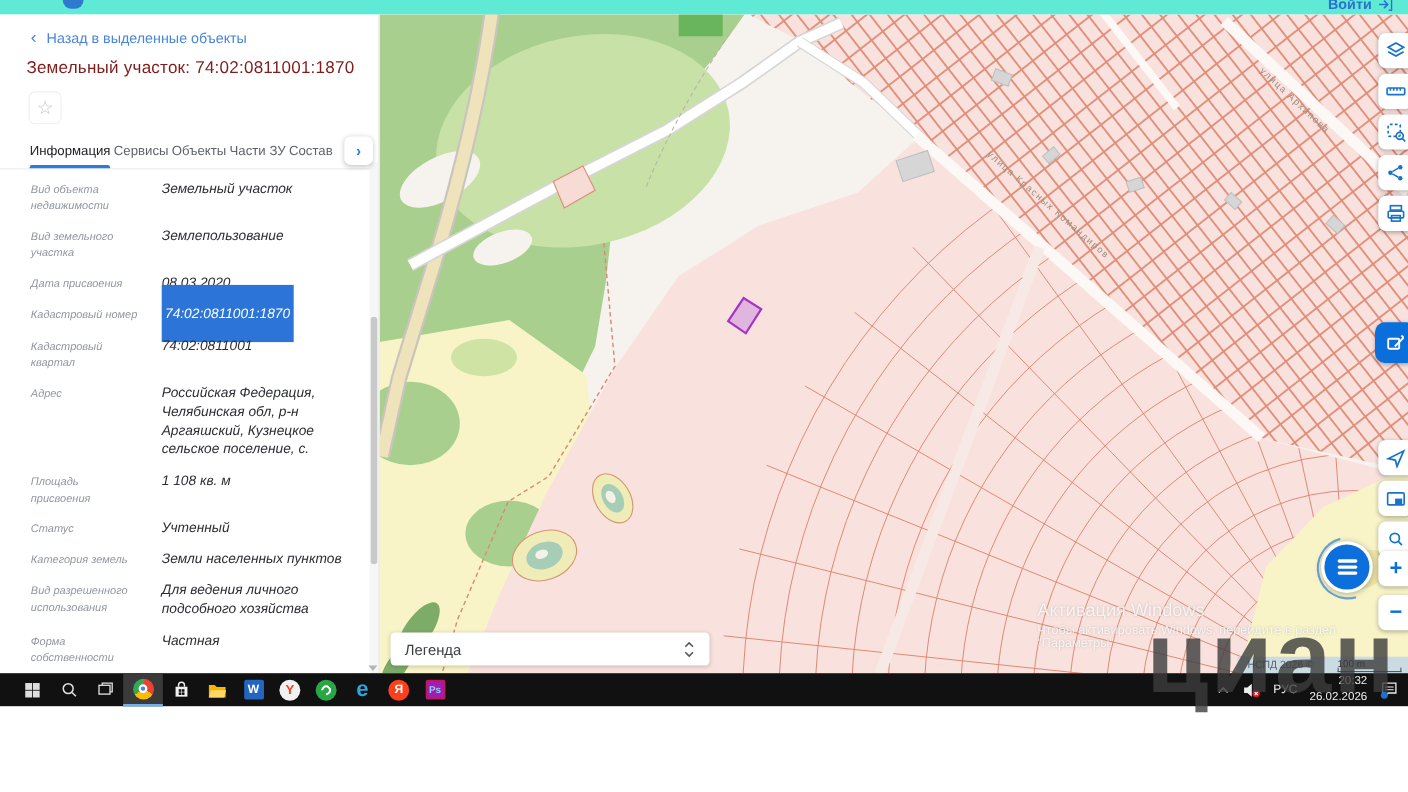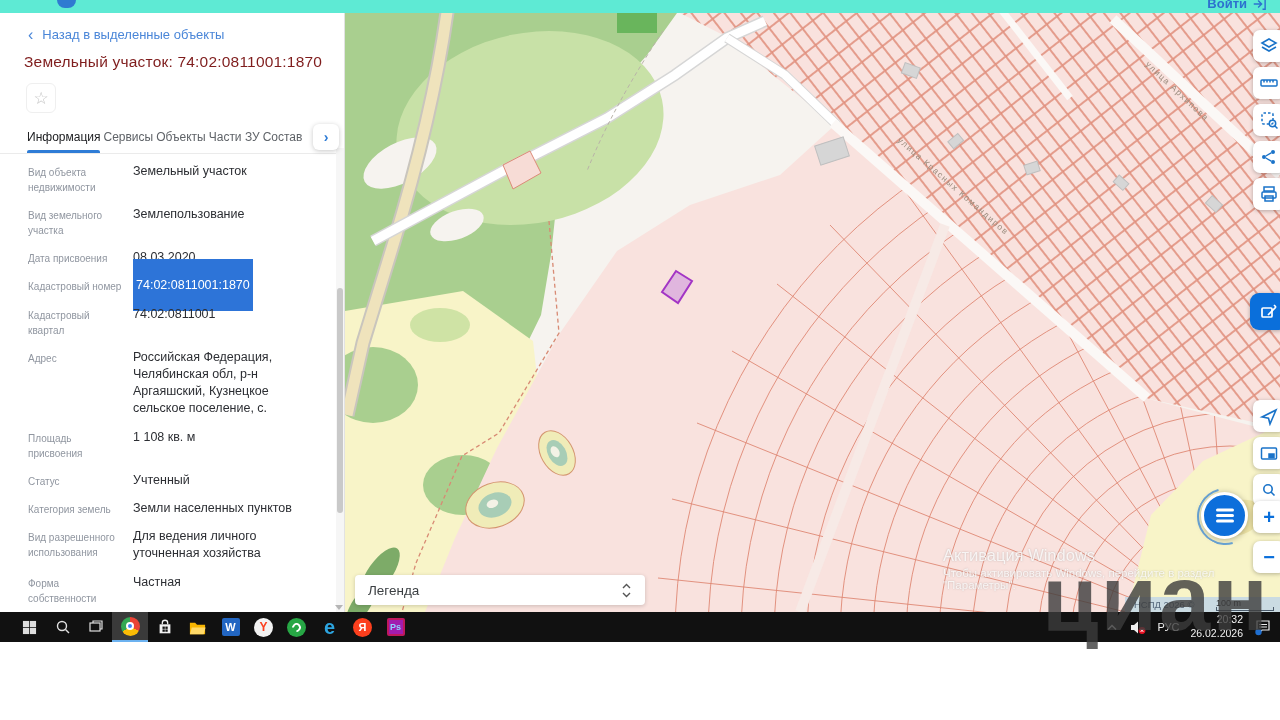--- a/index.html
+++ b/index.html
@@ -26,21 +26,21 @@
   .tabs { position:absolute; left:0; right:0; top:108px; height:33px; border-bottom:1px solid #ebebeb;
     display:flex; gap:3px; padding-left:27px; align-items:center; font-size:12px; color:#5f6368; }
   .tab { position:relative; height:100%; display:flex; align-items:center; white-space:nowrap; cursor:pointer; }
   .tab.active { color:#202124; }
   .tab.active::after { content:""; position:absolute; left:0; right:0; bottom:0; height:3px;
     background:#2e7cd6; border-radius:2px 2px 0 0; }
   .tabs-more { position:absolute; right:5px; top:111px; width:26px; height:26px; background:#fff;
     border-radius:6px; box-shadow:0 1px 5px rgba(0,0,0,.22); display:flex; align-items:center;
     justify-content:center; color:#2e7cd6; font-size:14px; font-weight:bold; z-index:2; }
   .fields { position:absolute; left:28px; right:20px; top:150px; }
-  .frow { display:grid; grid-template-columns:99px 1fr; column-gap:6px; margin-bottom:11px; }
+  .frow { display:grid; grid-template-columns:99px 1fr; column-gap:20px; margin-bottom:11px;font-style:italic; }
   .flabel { font-size:10px; color:#9096a0; line-height:1.5; padding-top:2px; }
   .fvalue { font-size:12.5px; color:#2c2e33; line-height:1.38; }
   .hl { background:#2d74d8; color:#fff; padding:19px 3px; }
   .sb-scroll-track { position:absolute; right:0; top:135px; bottom:0; width:8px; background:#f6f6f6; }
   .sb-scroll-thumb { position:absolute; right:1px; top:140px; height:225px; width:6px; background:#c9c9c9; border-radius:3px; }
   .sb-scroll-down { position:absolute; right:1px; bottom:2px; width:0; height:0;
     border-left:4px solid transparent; border-right:4px solid transparent; border-top:5px solid #b5b5b5; }
 
   
   .map { position:absolute; left:345px; top:13px; width:935px; height:599px; overflow:hidden; z-index:10; background:#f6f3ef; }
@@ -182,21 +182,21 @@
       <div class="frow">
         <div class="flabel">Статус</div>
         <div class="fvalue">Учтенный</div>
       </div>
       <div class="frow">
         <div class="flabel">Категория земель</div>
         <div class="fvalue">Земли населенных пунктов</div>
       </div>
       <div class="frow">
         <div class="flabel">Вид разрешенного использования</div>
-        <div class="fvalue">Для ведения личного уточненная хозяйства</div>
+        <div class="fvalue">Для ведения личного подсобного хозяйства</div>
       </div>
       <div class="frow">
         <div class="flabel">Форма собственности</div>
         <div class="fvalue">Частная</div>
       </div>
 
     </div>
     <div class="sb-scroll-track">
       <div class="sb-scroll-thumb"></div>
       <div class="sb-scroll-down"></div>

